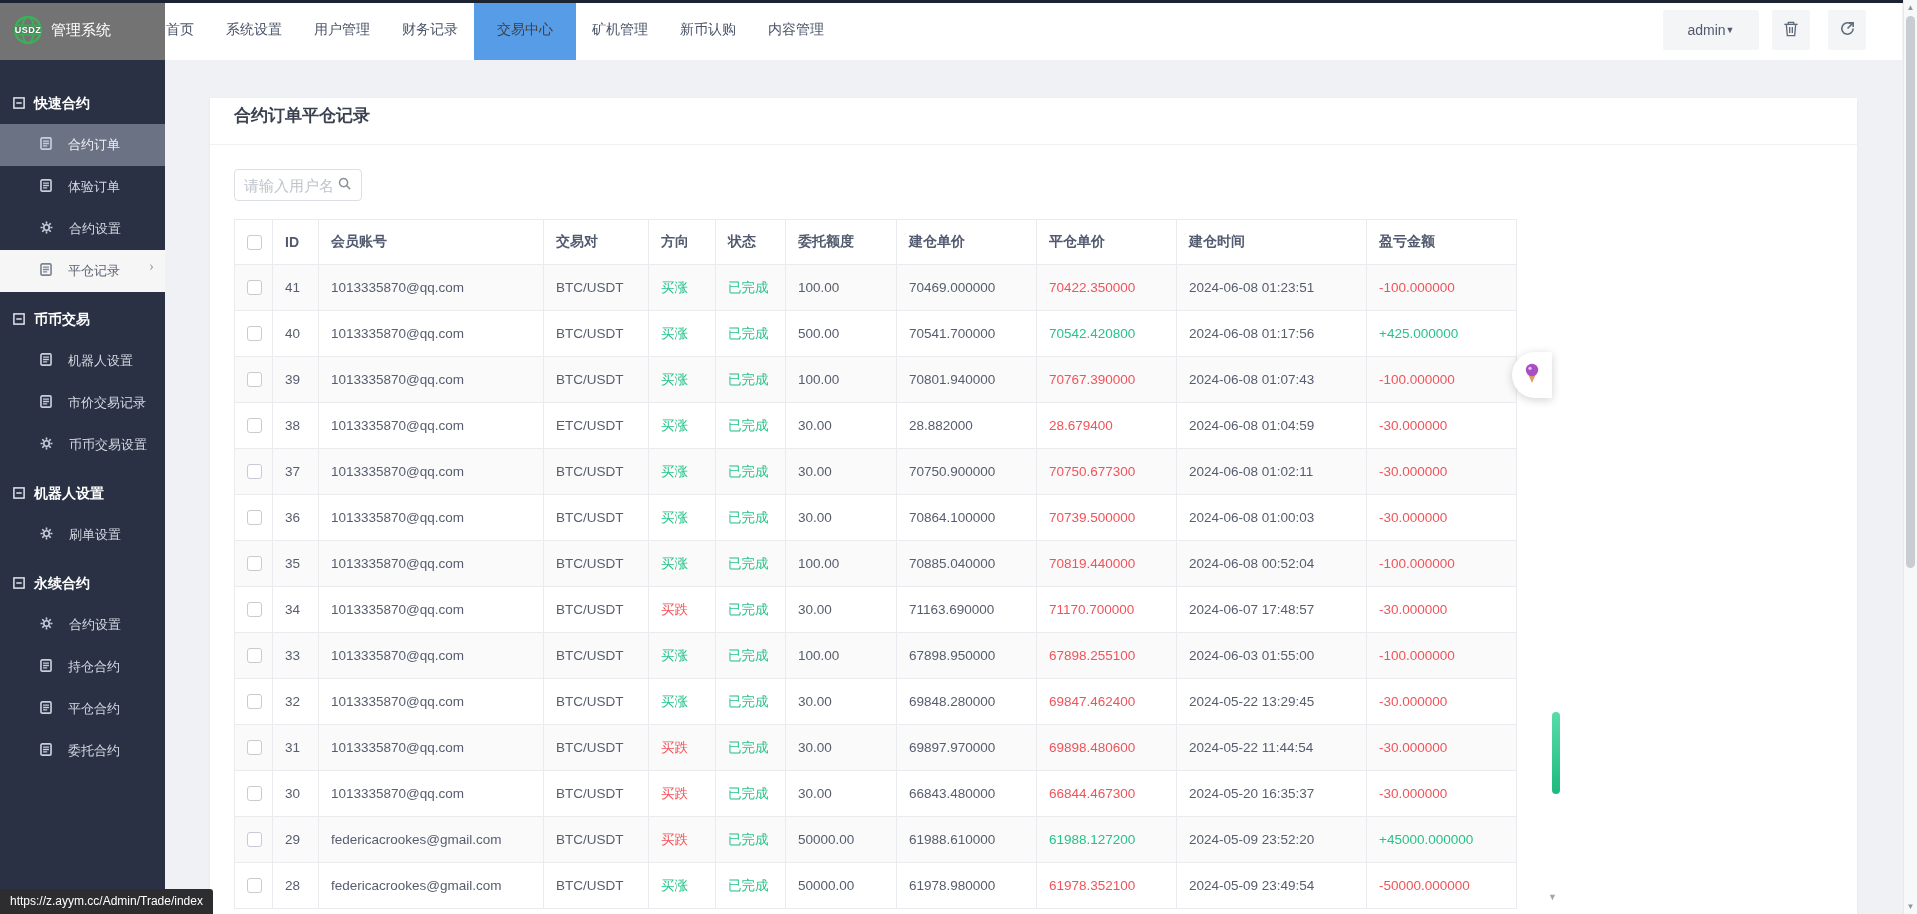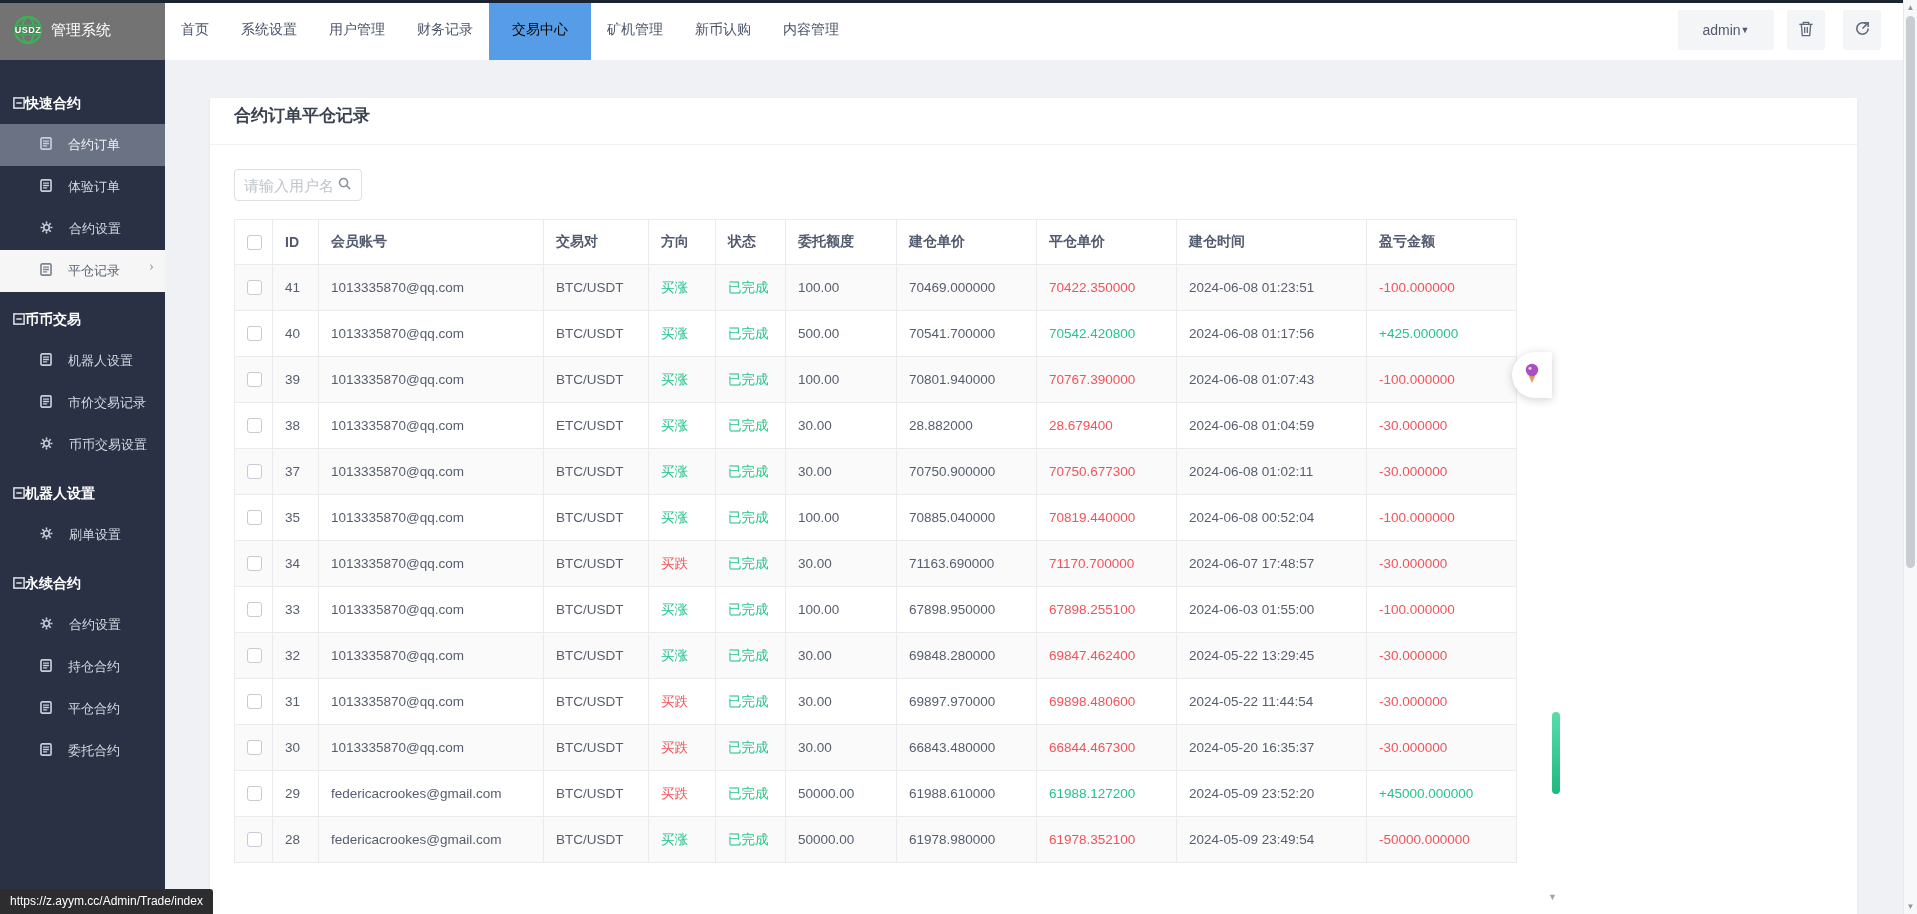--- a/index.html
+++ b/index.html
@@ -12,37 +12,37 @@
 
   
   .sidebar { position:absolute; left:0; top:0; width:165px; height:914px; background:#2a3144; z-index:20; }
   .logo { height:60px; background:#737373; display:flex; align-items:center; padding-left:12px; gap:7px; }
   .logo-globe { position:relative; width:32px; height:32px; flex:0 0 32px; }
   .logo-globe .usdz { position:absolute; left:0; top:11px; width:32px; text-align:center;
     font-size:9px; font-weight:bold; color:#fff; letter-spacing:.5px; text-shadow:0 0 3px #1d7a35; }
   .logo-title { color:#fff; font-size:15px; }
   .menu { padding-top:24px; }
   .sec + .sec { margin-top:8px; }
-  .sec-head { display:flex; align-items:center; height:40px; padding-left:13px; 
+  .sec-head { display:flex; align-items:center; height:40px; padding-left:13px; gap:9px;
     color:#fff; font-size:14px; font-weight:bold; cursor:pointer; }
   .sec-head svg { color:#e8ebf0; }
   .item { display:flex; align-items:center; height:42px; padding-left:40px; gap:16px;
     font-size:13px; color:#d4d9e2; cursor:pointer; position:relative; }
   .item svg { color:#c9cfda; }
   .item.hover { background:#6b7283; color:#eef0f4; }
   .item.active { background:#f6f6f6; color:#5a6374;font-family:Liberation Serif, serif; }
   .item.active svg { color:#7c8493; }
   .item .chev { display:none; }
   .item.active .chev { display:block; position:absolute; right:11px; top:8px; color:#98a0ac; font-size:15px; }
 
   
-  .topbar { position:absolute; left:165px; top:0; width:1752px; height:60px; background:#fff; z-index:10; }
+  .topbar { position:absolute; left:150px; top:0; width:1752px; height:60px; background:#fff; z-index:10; }
   .tabs { display:flex; height:60px; }
   .tab { display:flex; align-items:center; padding:0 16px; font-size:14px; color:#4a5468; cursor:pointer; }
-  .tab.active { background:#569ce6; color:#000000; padding:8px 23px; }
+  .tab.active { background:#569ce6; color:#404040; padding:8px 23px; }
   .tb-btn { position:absolute; top:10px; height:40px; background:#f4f5f6; border:none;
     border-radius:2px; cursor:pointer; display:flex; align-items:center; justify-content:center; }
   .btn-admin { left:1513px; width:96px; font-size:14px; color:#515a6e; }
   .btn-admin .caret { font-size:9px; color:#515a6e; }
   .btn-trash { left:1622px; width:38px; }
   .btn-export { left:1678px; width:38px; }
 
   
   .main { position:absolute; left:165px; top:60px; width:1752px; height:854px; background:#eff1f4; overflow:hidden; }
   .card { position:absolute; left:45px; top:38px; width:1647px; height:1200px; background:#fff;
@@ -394,20 +394,33 @@
               <td class="green">买涨</td>
               <td class="green">已完成</td>
               <td>30.00</td>
               <td>70750.900000</td>
               <td class="red">70750.677300</td>
               <td>2024-06-08 01:02:11</td>
               <td class="red">-30.000000</td>
             </tr>
             <tr>
               <td><span class="cbx"></span></td>
+              <td>36</td>
+              <td>1013335870@qq.com</td>
+              <td>BTC/USDT</td>
+              <td class="green">买涨</td>
+              <td class="green">已完成</td>
+              <td>30.00</td>
+              <td>70864.100000</td>
+              <td class="red">70739.500000</td>
+              <td>2024-06-08 01:00:03</td>
+              <td class="red">-30.000000</td>
+            </tr>
+            <tr>
+              <td><span class="cbx"></span></td>
               <td>35</td>
               <td>1013335870@qq.com</td>
               <td>BTC/USDT</td>
               <td class="green">买涨</td>
               <td class="green">已完成</td>
               <td>100.00</td>
               <td>70885.040000</td>
               <td class="red">70819.440000</td>
               <td>2024-06-08 00:52:04</td>
               <td class="red">-100.000000</td>

